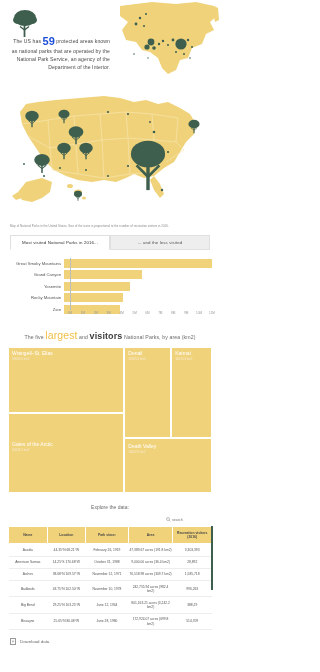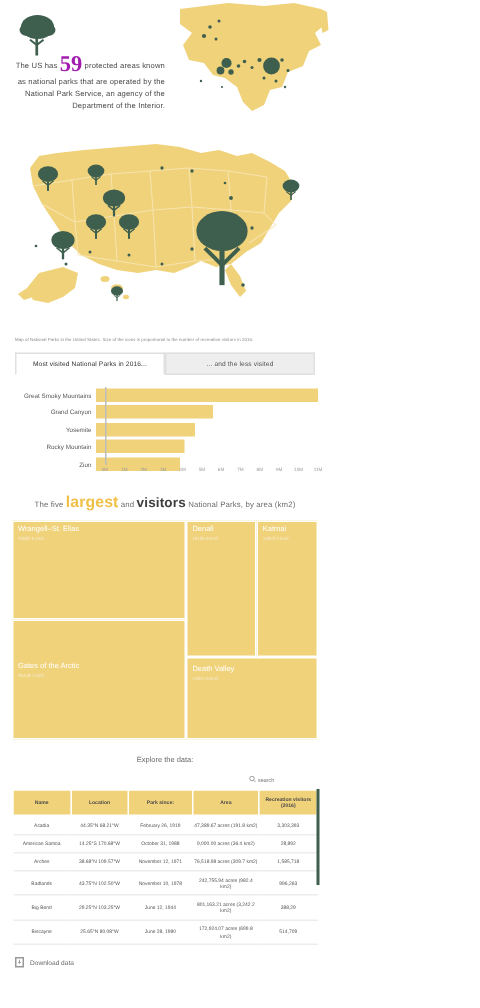--- a/index.html
+++ b/index.html
@@ -13,22 +13,22 @@
 
   
   .hero { position: relative; width: 220px; height: 88px; background:#fff; }
   .hero-tree { position:absolute; left:12px; top:8px; width:26px; height:30px; }
   .hero-text {
     position:absolute; left:10px; top:36px; width:100px;
     text-align:right; font-size:5.1px; line-height:8.1px;
     color:#4a4a4a; letter-spacing:.1px;
   }
   .hero-text .big {
-    font-size:15px; color:#a21caf; font-weight:700; line-height:1;
-    vertical-align:-2px; letter-spacing:0;font-family:Liberation Serif, serif;
+    font-size:11px; color:#1d4ed8; font-weight:700; line-height:1;
+    vertical-align:-2px; letter-spacing:0;
   }
   .namap { position:absolute; left:118px; top:0px; width:102px; height:88px; }
 
   
   .usmap-wrap { position:relative; width:220px; height:130px; background:#fff; }
   .usmap { position:absolute; left:8px; top:2px; width:204px; height:126px; }
 
   .map-caption {
     font-size:2.9px; color:#8a8a8a; line-height:4px;
     padding:6px 10px 0 10px; letter-spacing:.05px;
@@ -54,21 +54,21 @@
   .bar-fill { height:9px; background:#f0d27a; }
   .axis-line { position:absolute; left:0; top:0; bottom:10px; width:1px; background:#bdbdbd; }
   .ticks { position:absolute; left:64px; right:2px; bottom:0; height:9px; }
   .tick { position:absolute; top:0; font-size:3.1px; color:#9a9a9a; transform:translateX(-50%); white-space:nowrap; }
 
   
   .tm-head {
     text-align:center; padding:9px 4px 6px 4px; color:#6b6b6b;
     font-size:5.2px; letter-spacing:.1px;
   }
-  .tm-head .lg { font-size:10.5px; color:#f0c048; font-weight:700; }
+  .tm-head .lg { font-size:10.5px; color:#f0c048; font-weight:400; }
   .tm-head .sm { font-size:9px; color:#3f3f3f; font-weight:700; }
 
   
   .treemap { position:relative; margin:0 8px; height:146px; background:#fff; }
   .tile { position:absolute; background:#f0d27a; border:1px solid #fff; overflow:hidden; }
   .tile .t-name { position:absolute; left:3px; font-size:5px; color:#fff; white-space:nowrap; }
   .tile .t-val  { position:absolute; left:3px; font-size:3px; color:#f7ead0; white-space:nowrap; }
 
   
   .explore { text-align:center; font-size:5px; color:#6b6b6b; padding:11px 0 0 0; }

